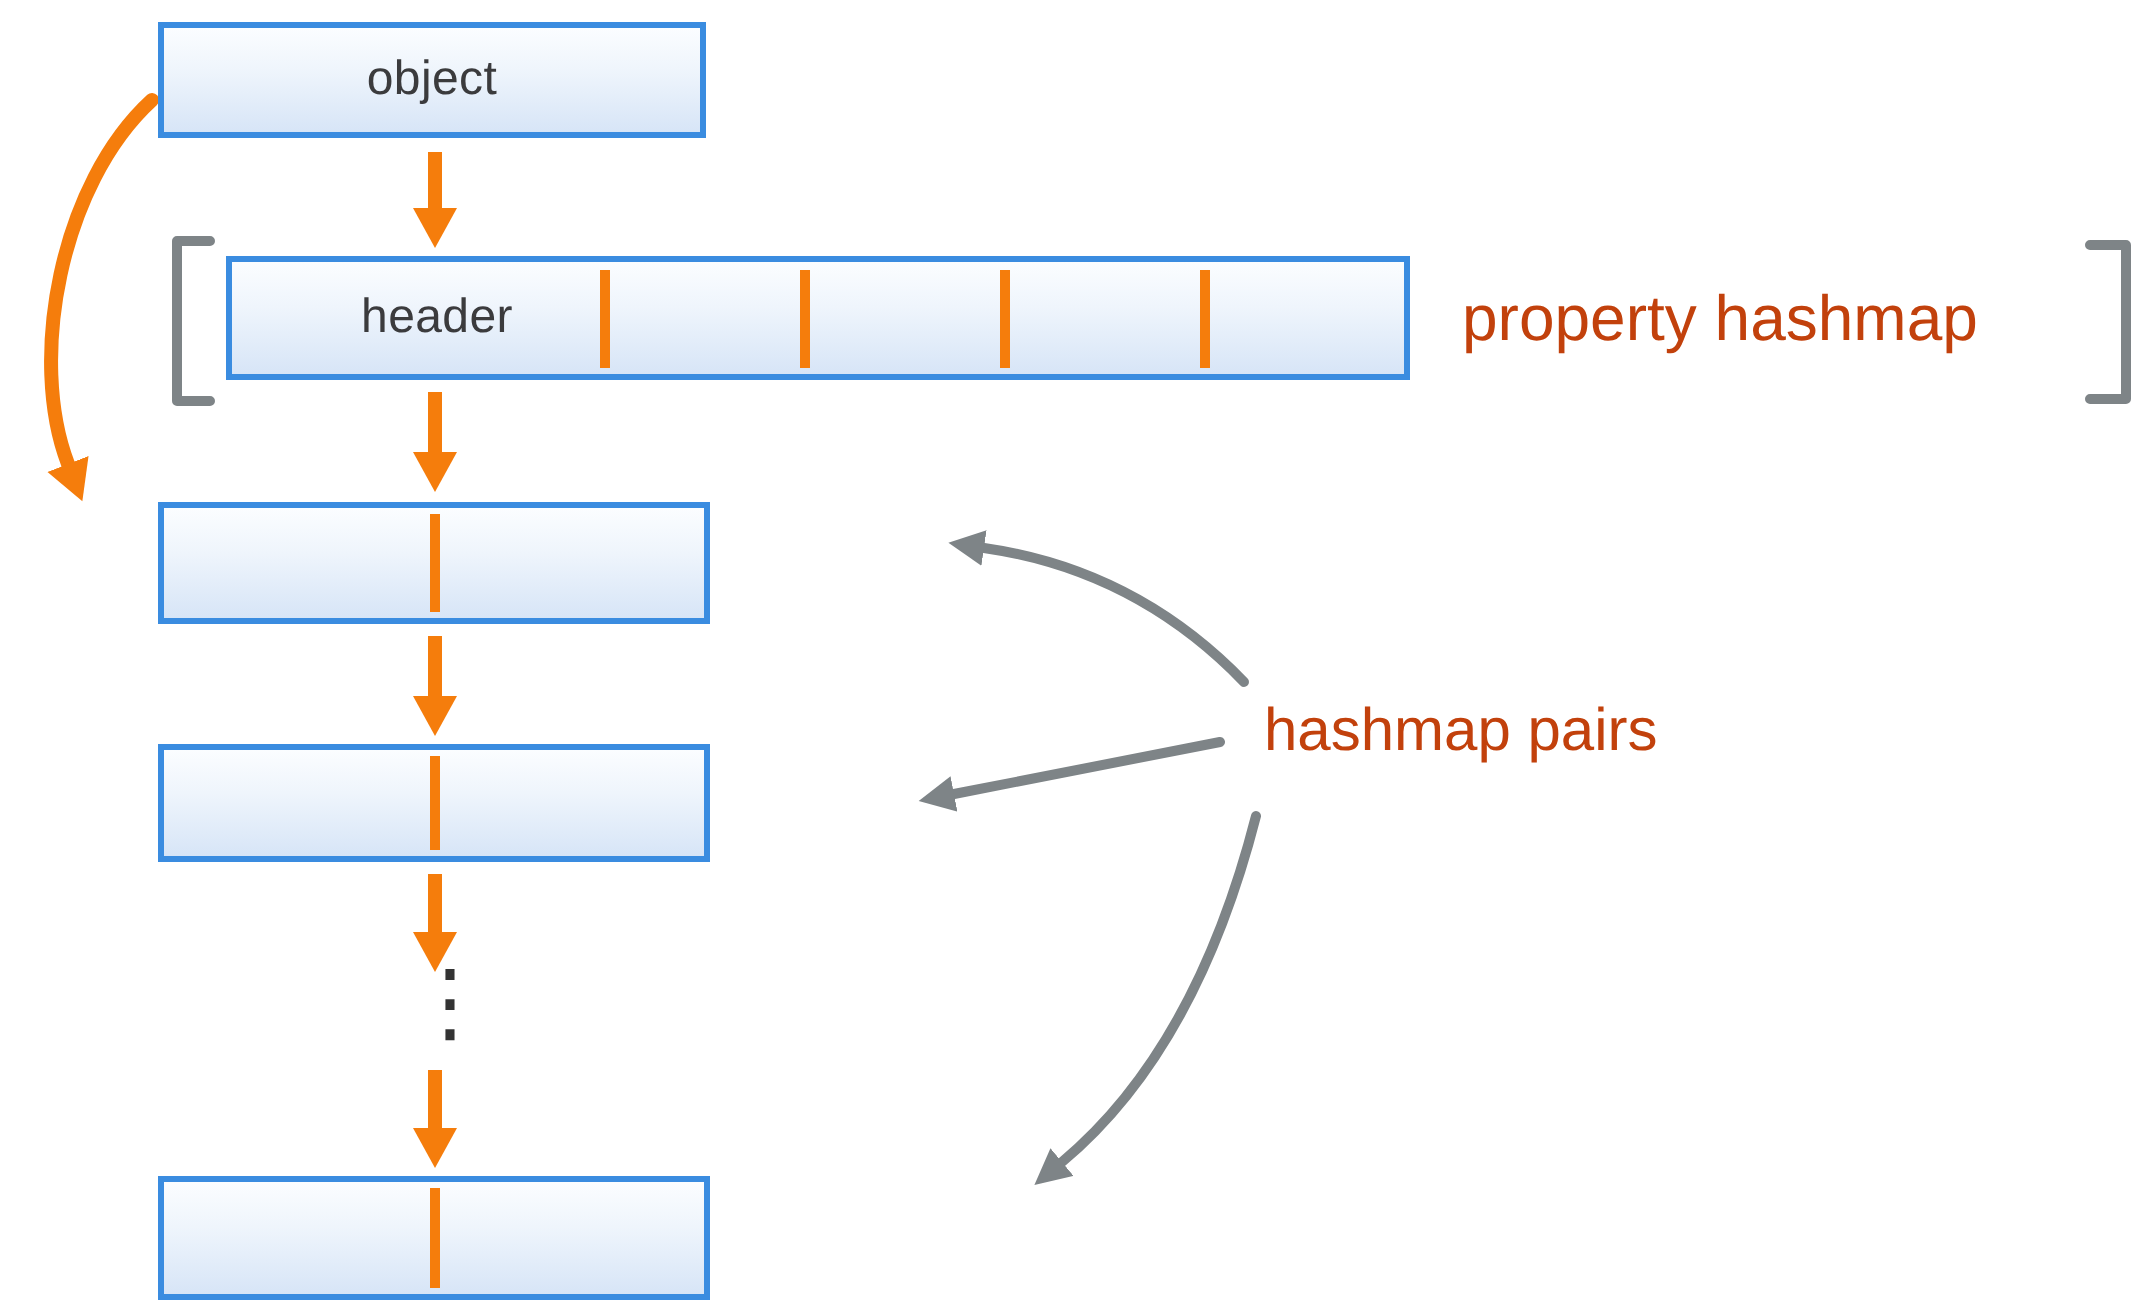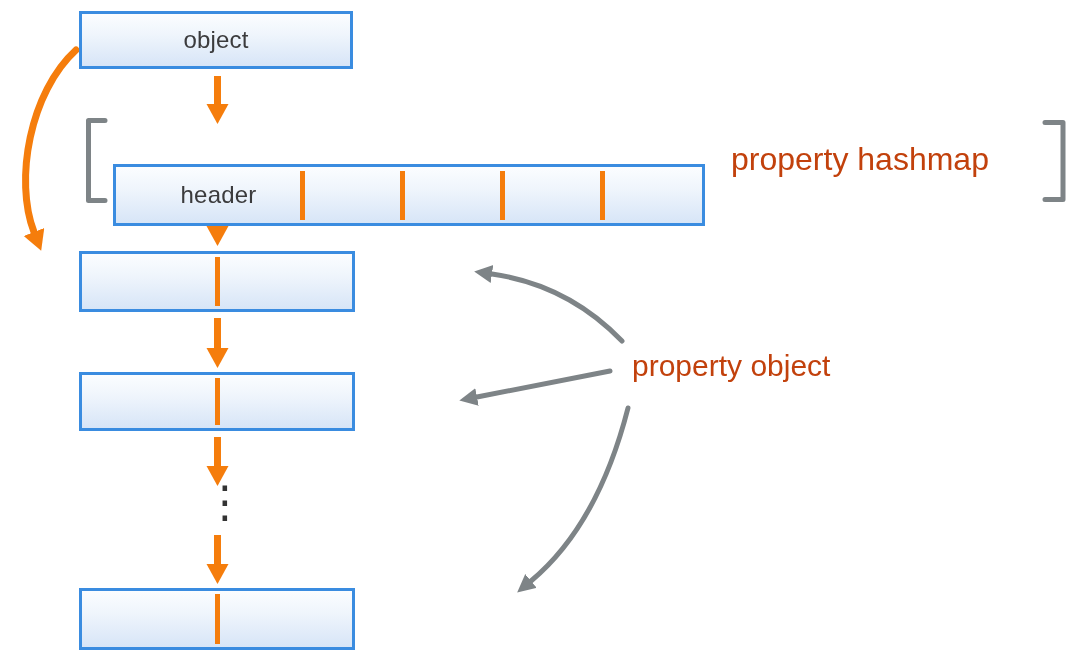--- a/index.html
+++ b/index.html
@@ -13,21 +13,21 @@
   .layer { position:absolute; left:0; top:0; }
 
   
   .box {
     position:absolute;
     box-sizing:border-box;
     border:3px solid #3A8CE0;
     background:linear-gradient(180deg, #FBFDFF 0%, #EFF5FC 40%, #D7E5F7 100%);
   }
   .object-box { left:79px;  top:11px;  width:274px; height:58px; display:flex; align-items:center; justify-content:center; }
-  .header-box { left:113px; top:128px; width:592px; height:62px;margin-top:36px; }
+  .header-box { left:113px; top:128px; width:592px; height:62px; }
   .pair-box   { left:79px;  width:276px; }
   .p1 { top:251px; height:61px; }
   .p2 { top:372px; height:59px; }
   .p3 { top:588px; height:62px; }
 
   .box-label {
     color:#3B3B3D;
     font-size:24px;
     letter-spacing:0.2px;
   }
@@ -117,15 +117,15 @@
   </div>
   <div class="box pair-box p2">
     <div class="pair-divider"></div>
   </div>
   <div class="box pair-box p3">
     <div class="pair-divider"></div>
   </div>
 
   <span class="ellipsis">⋮</span>
 
-  <div class="label pairs-label">property object</div>
+  <div class="label pairs-label">hashmap pairs</div>
 
 </div>
 
 </body></html>

